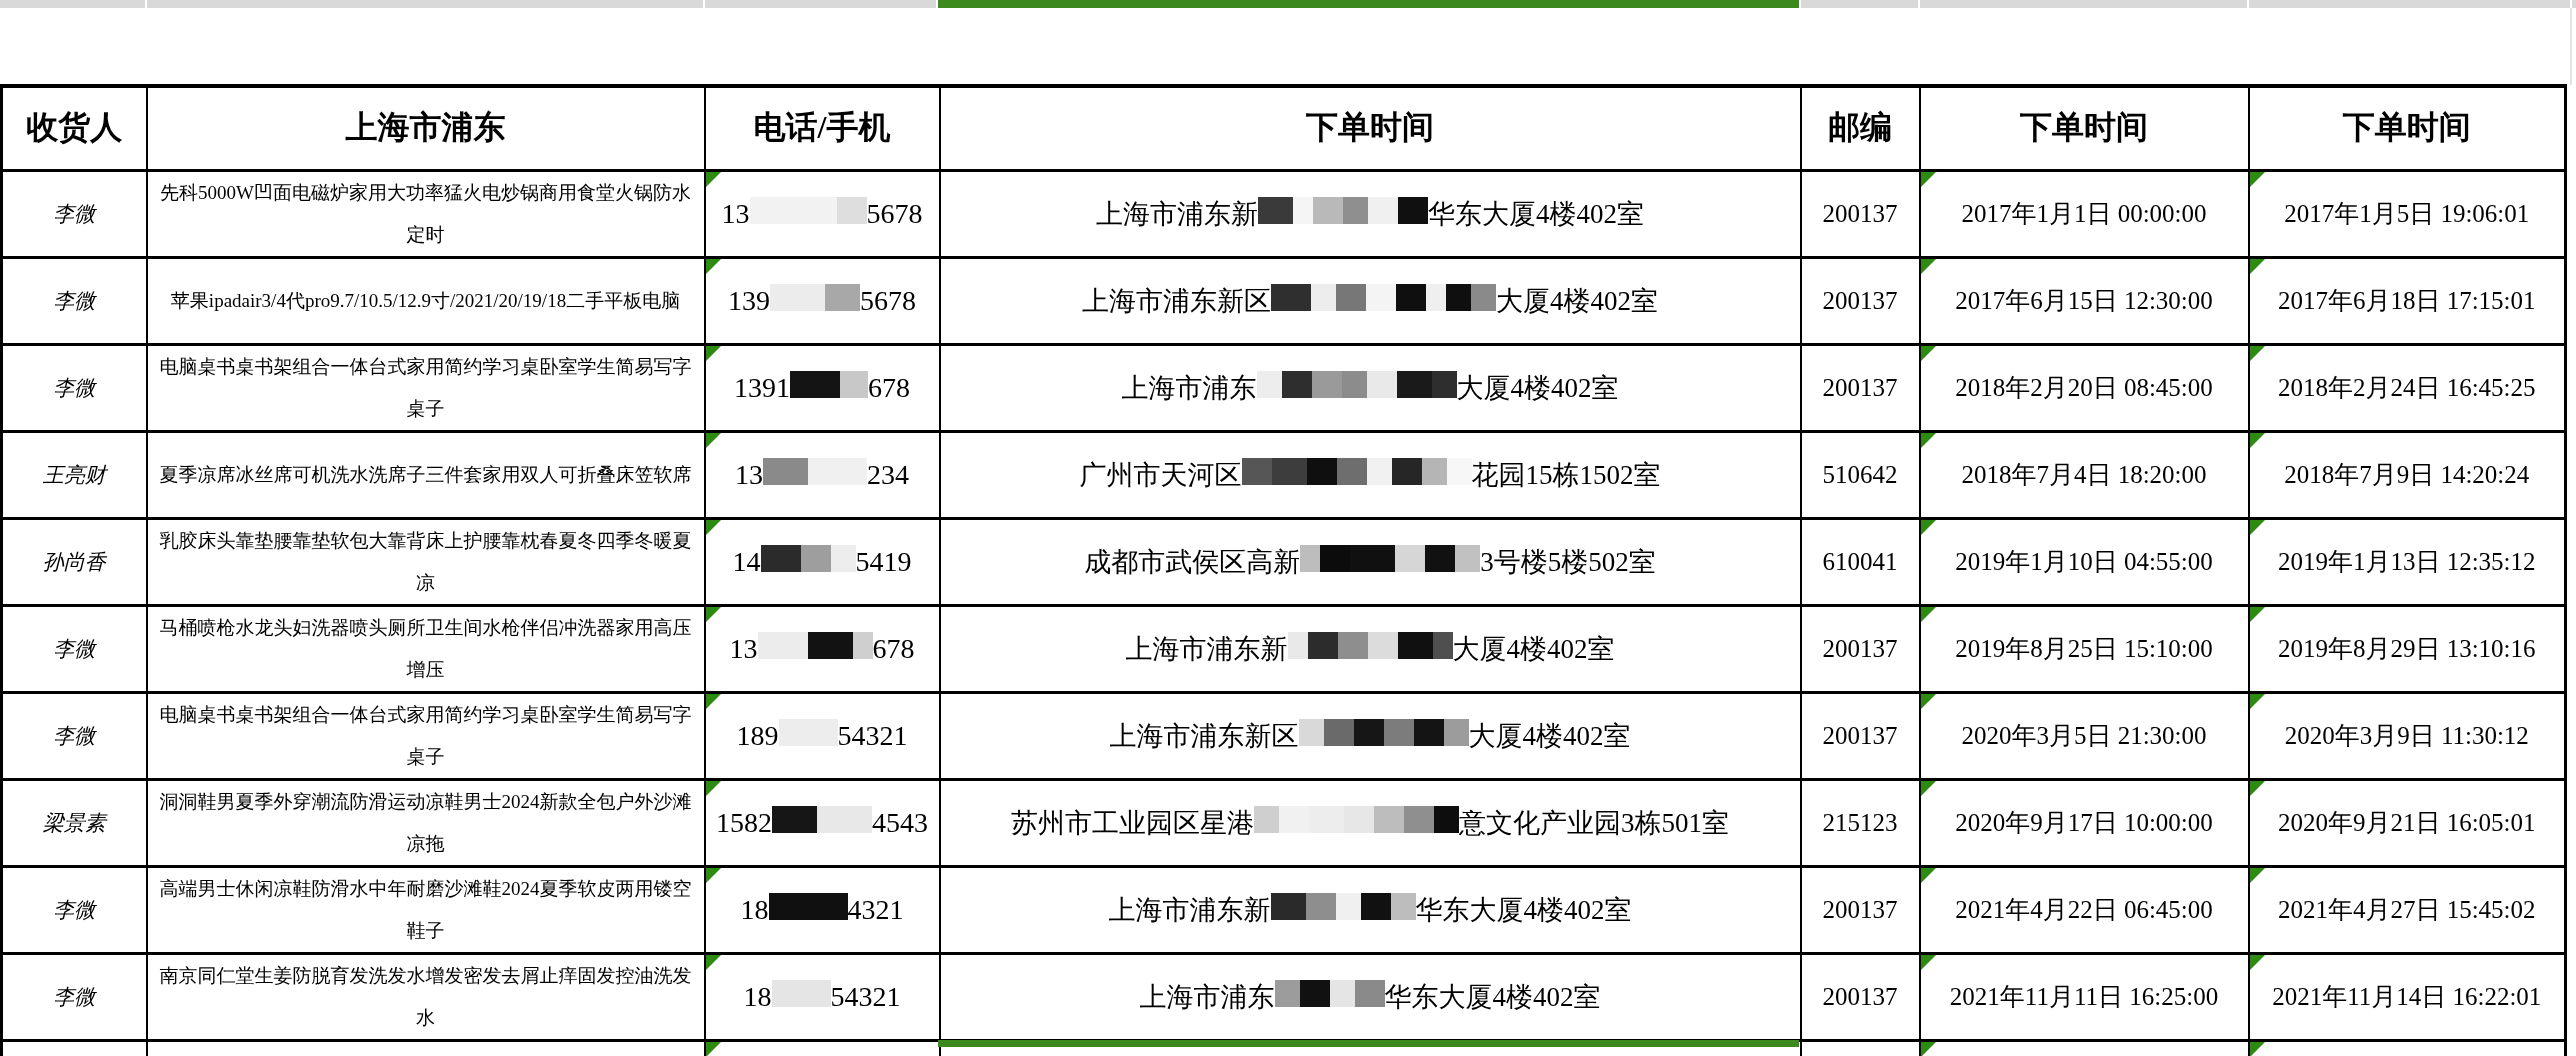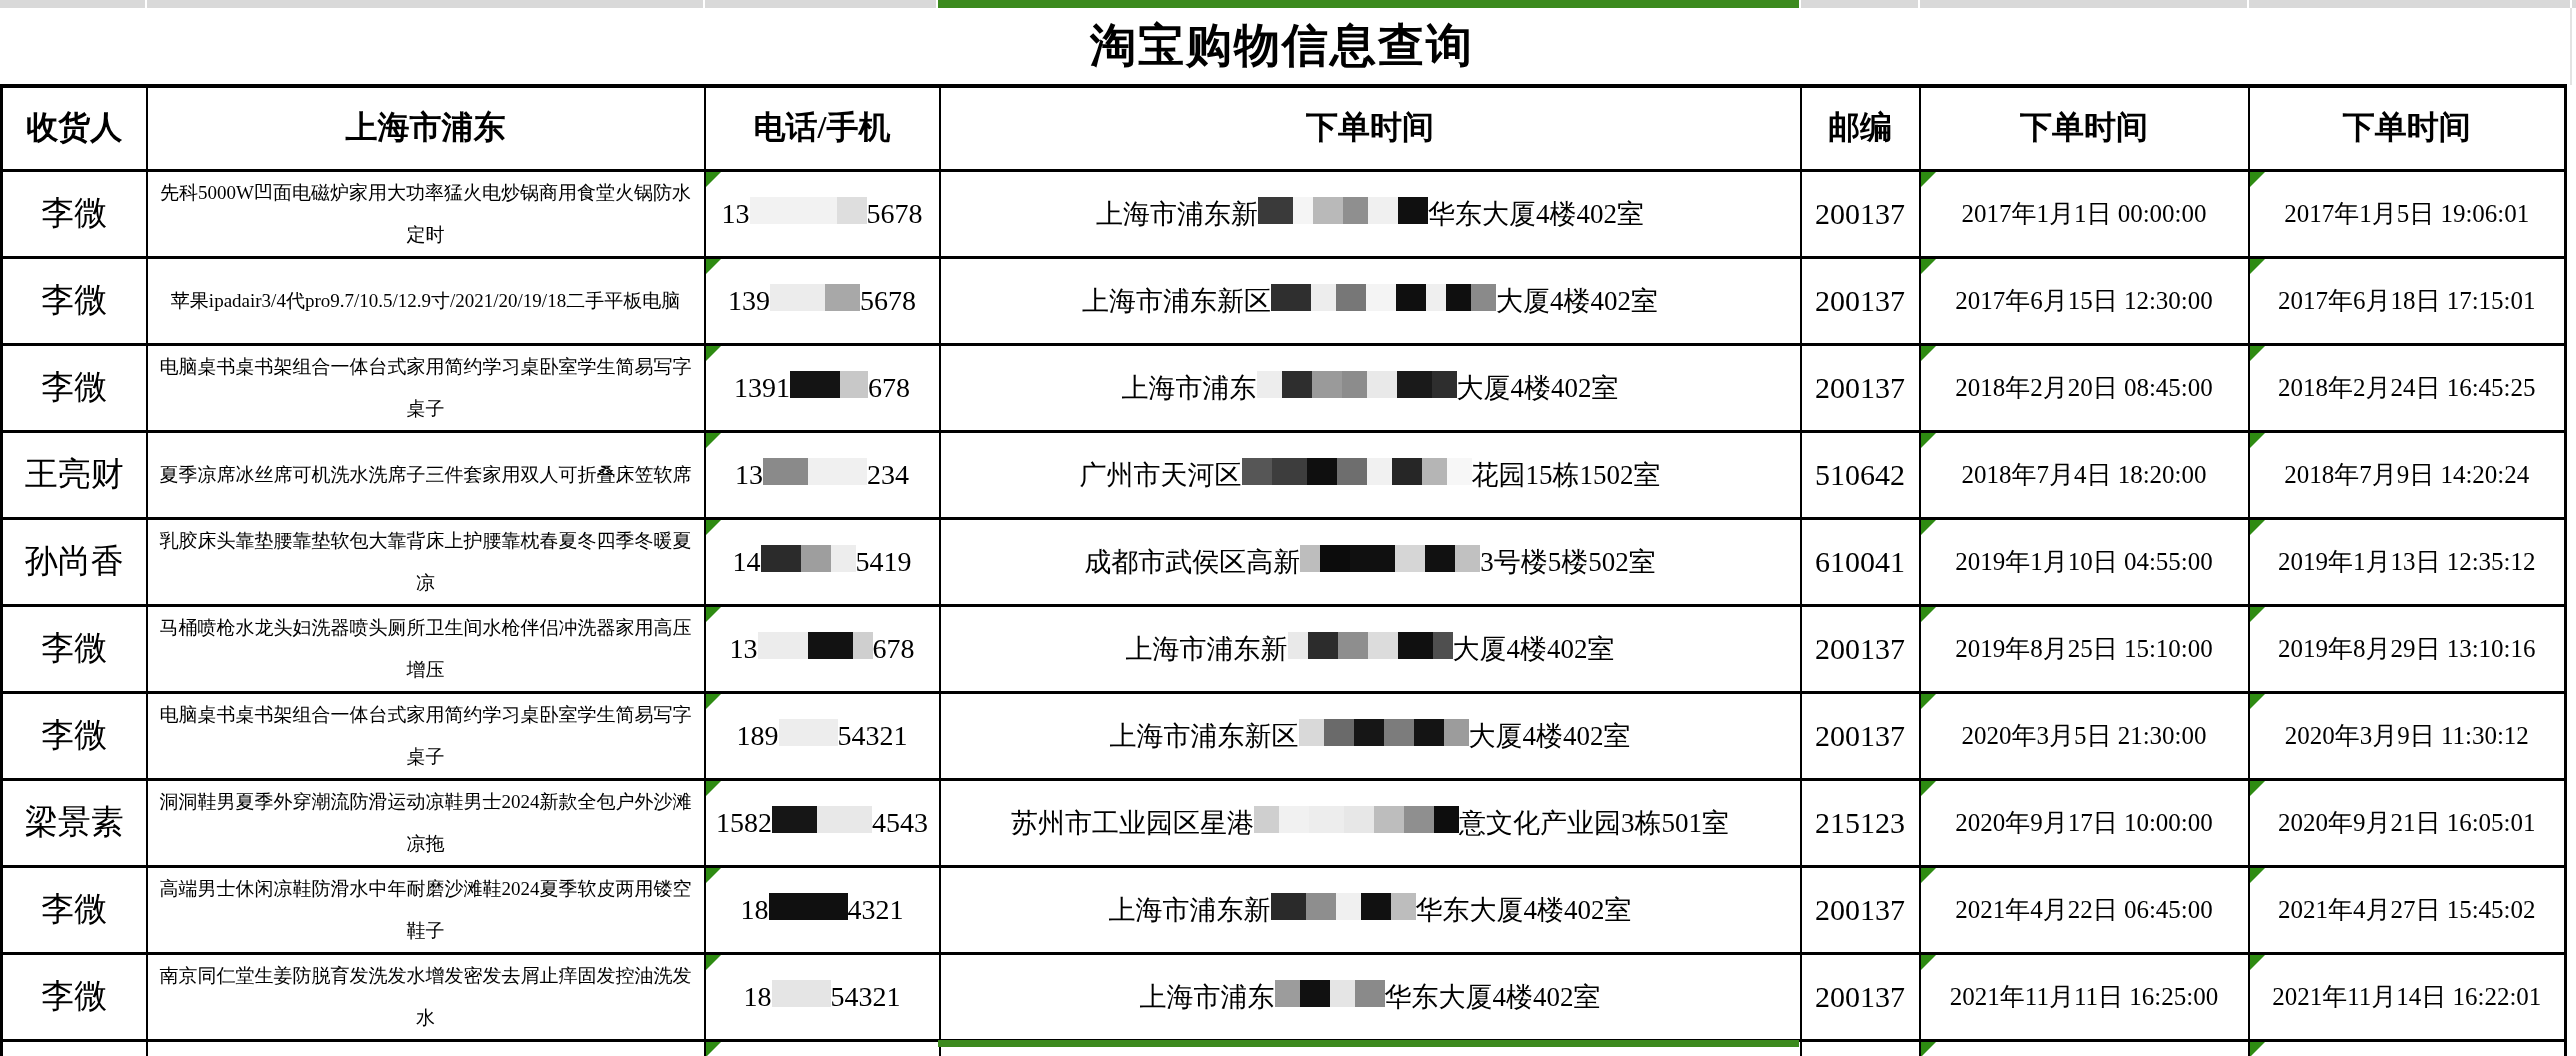--- a/index.html
+++ b/index.html
@@ -17,25 +17,25 @@
   
   table.main{position:absolute;left:0;top:84px;width:2564px;border-collapse:collapse;
              table-layout:fixed;background:#fff;}
   table.main td,table.main th{border:2px solid #000;border-top-width:3px;border-bottom-width:3px;
              text-align:center;vertical-align:middle;padding:0 6px;overflow:hidden;}
   table.main{border:3px solid #000;border-top-width:4px;}
   tr.head{height:84px;}
   tr.head th{font-size:32px;font-weight:bold;background:#fff;}
   tr.body-row{height:87px;}
   td.rel{position:relative;}
-  .c-recipient{font-size:33px;}
+  .c-recipient{font-size:21px;font-style:italic;}
   .c-product{font-size:19px;line-height:42px;word-break:break-all;}
   .c-phone{font-size:28px;}
   .c-address{font-size:27px;}
-  .c-postal{font-size:30px;}
+  .c-postal{font-size:25px;}
   .c-order,.c-sign{font-size:25px;}
   tr.partial{height:40px;}
   
   .tri{position:absolute;left:0;top:0;width:0;height:0;
        border-top:15px solid #2e8b12;border-right:15px solid transparent;}
   
   .redline{display:inline-flex;align-items:center;justify-content:center;white-space:nowrap;}
   .redline i{display:inline-block;height:27px;margin:0;}
   
   .bottom-green{position:absolute;height:7px;z-index:5;}
@@ -50,23 +50,20 @@
     <div class="strip-sep" style="left:703px"></div>
     <div class="strip-sep" style="left:936px"></div>
     <div class="strip-green" style="left:938px;width:861px;background:#3c8a1e"></div>
     <div class="strip-sep" style="left:1799px"></div>
     <div class="strip-sep" style="left:1918px"></div>
     <div class="strip-sep" style="left:2247px"></div>
     <div class="strip-sep" style="left:2570px"></div>
   </div>
   <div class="right-guide" style="left:2570px"></div>
 
-  <div class="title-wrap">
-    <div class="title">淘宝购物信息查询</div>
-  </div>
 
   <table class="main">
     <colgroup>
       <col style="width:145px">
         <col style="width:558px">
         <col style="width:235px">
       <col style="width:861px">
         <col style="width:119px">
         <col style="width:329px">
         <col style="width:317px">

